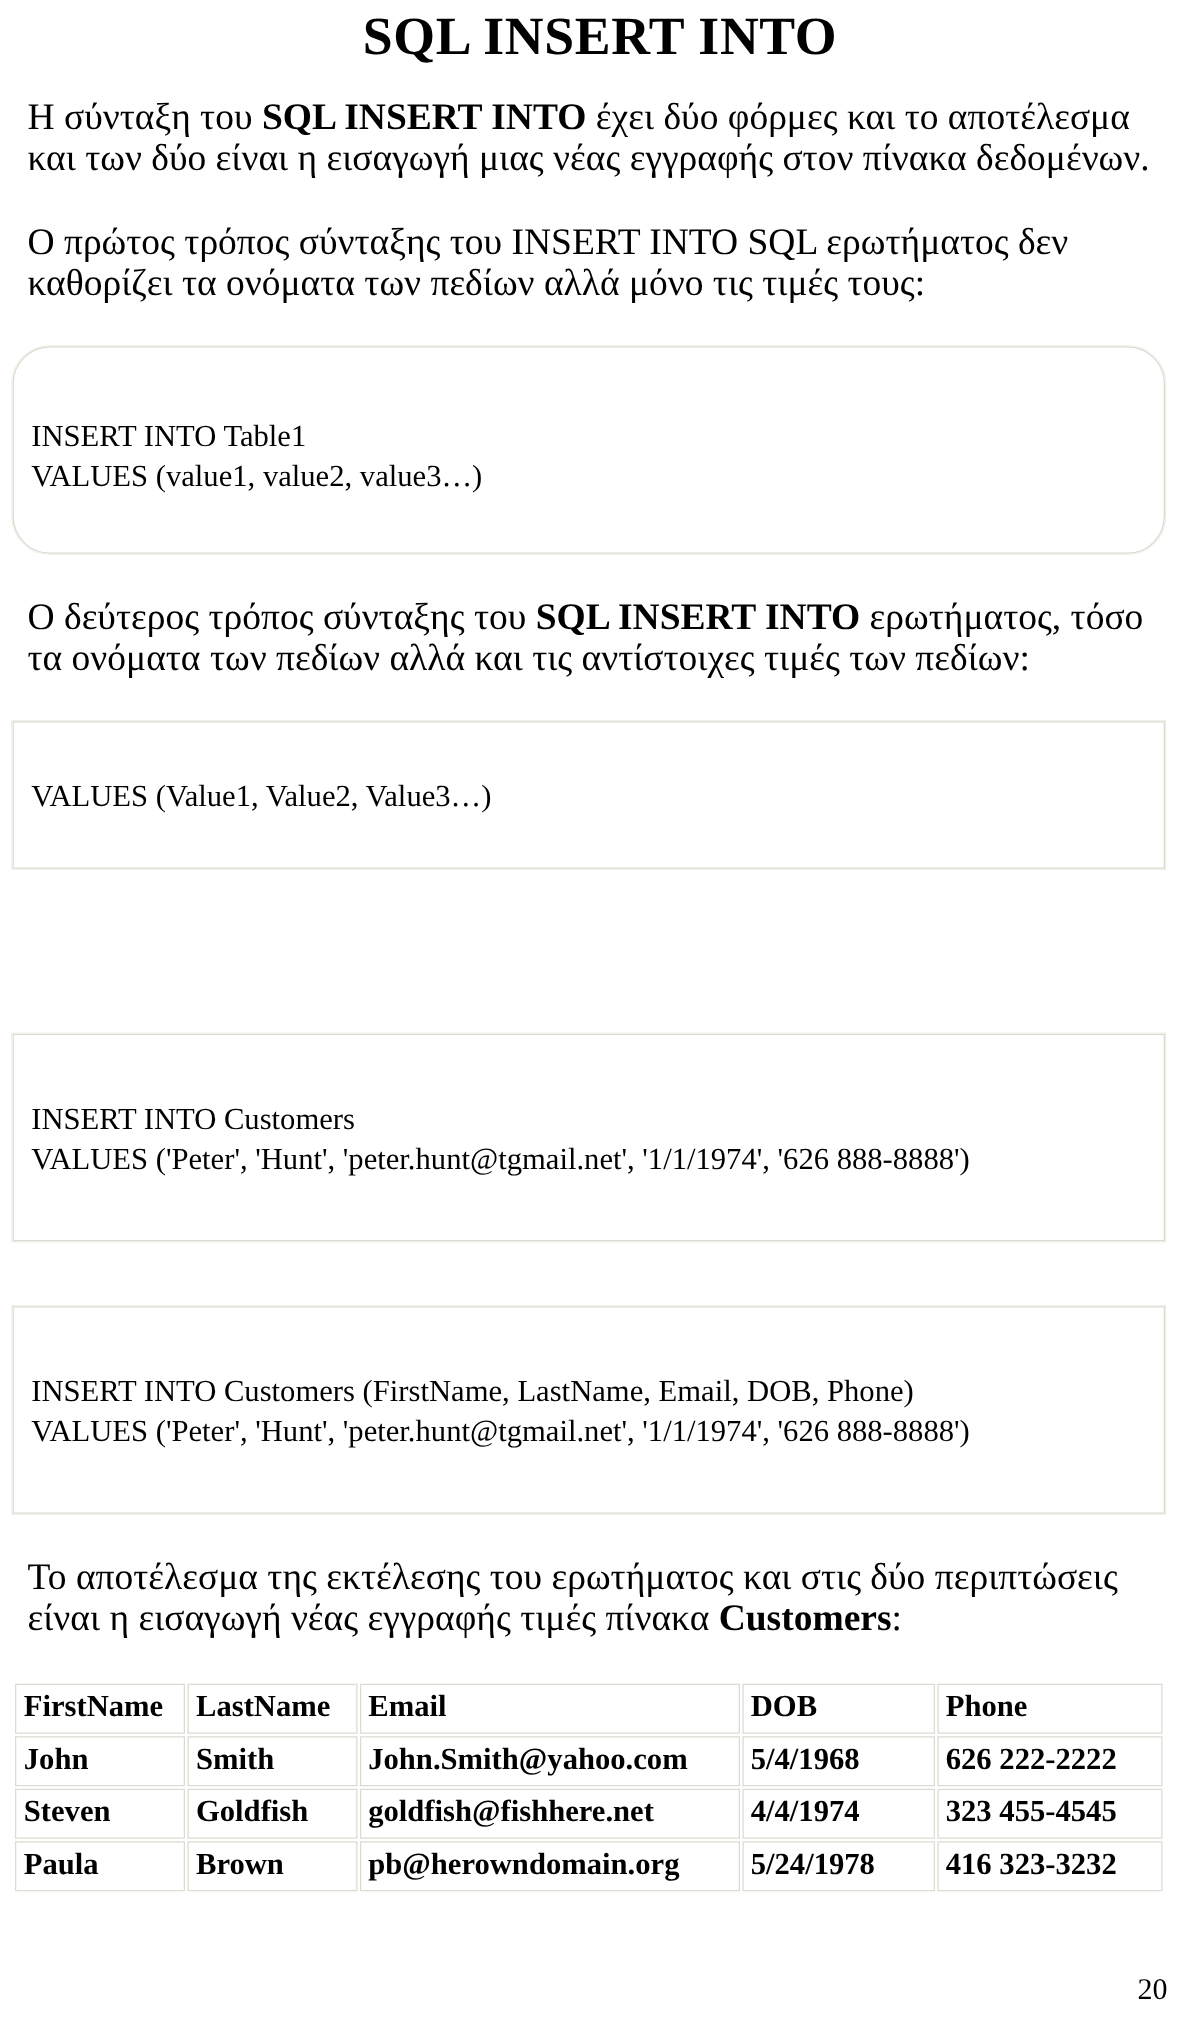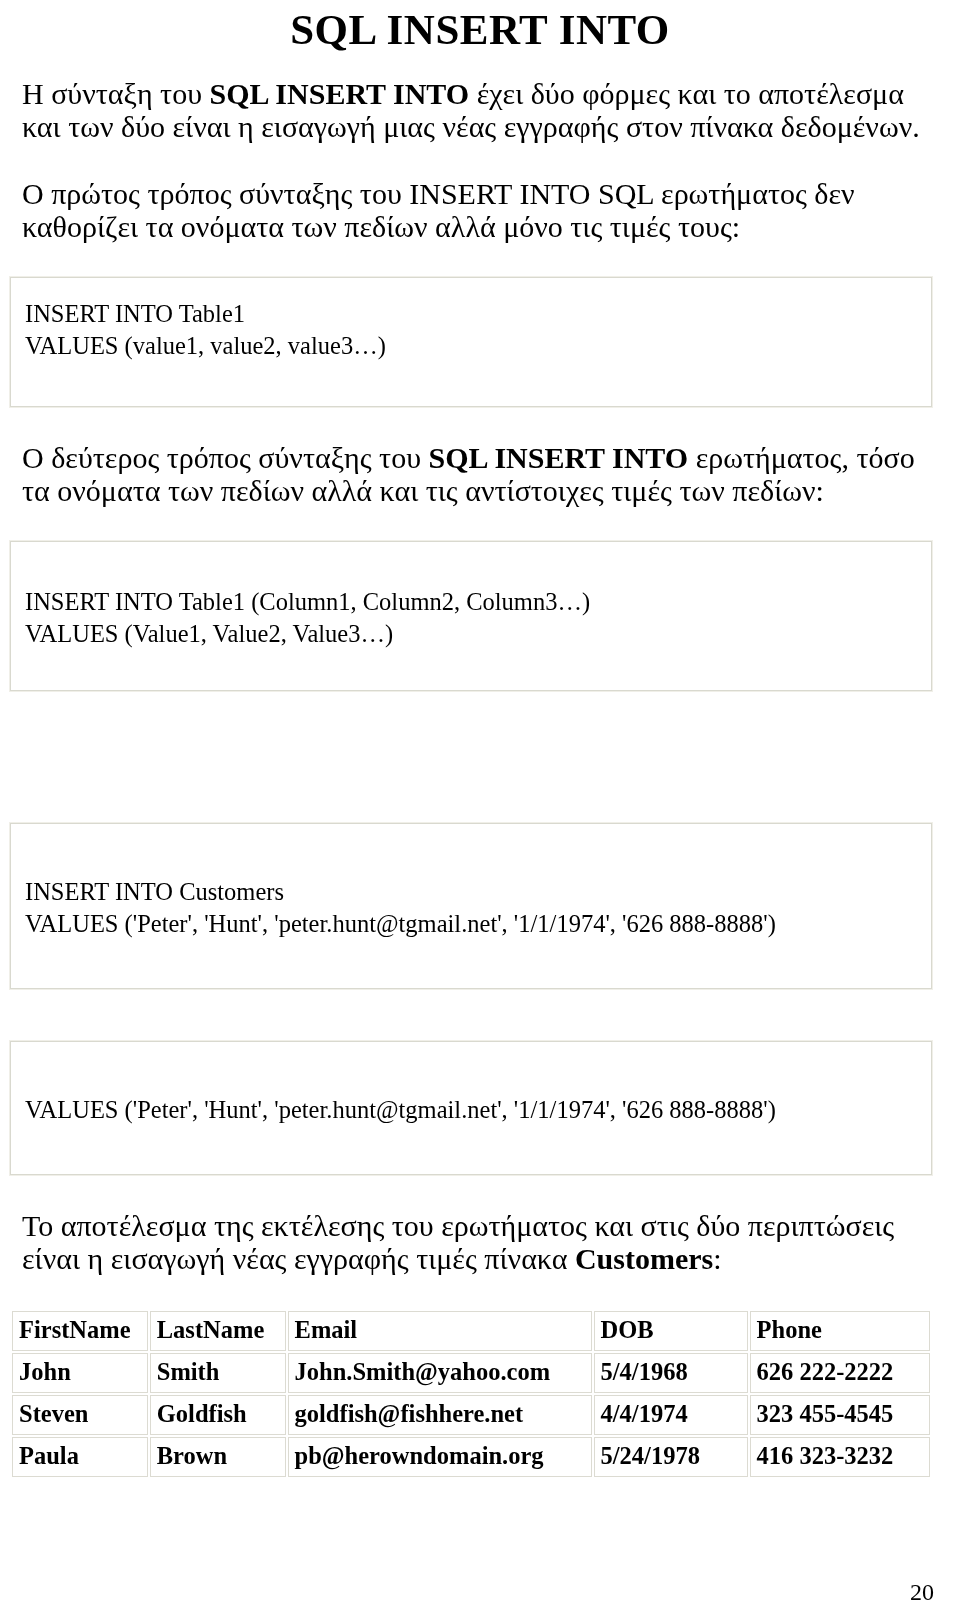--- a/index.html
+++ b/index.html
@@ -57,21 +57,21 @@
     padding: 30px 14px 30px 14px;
     box-shadow: inset 0 0 0 1px #ffffff;
   }
   .codebox .codeline {
     font-size: 24.5px;
     line-height: 32px;
     white-space: pre-wrap;
     font-family: "Liberation Serif", "DejaVu Serif", serif;
   }
 
-  .codebox.tall { padding-top: 20px; padding-bottom: 44px; }
+  .codebox.tall { padding-top: 56px; padding-bottom: 44px; border-radius: 30px; }
   .codebox.tall2 { padding-top: 44px; padding-bottom: 40px; }
   .codebox.cust { padding-top: 52px; padding-bottom: 48px; margin-top: 38px; }
 
   
   .data-table-wrap {
     margin: 0 0 0 -12px;
     width: 922px;
   }
   table.data-table {
     border-collapse: separate;
@@ -130,40 +130,40 @@
     <div class="codeline">VALUES (value1, value2, value3…)</div>
   </div>
 
   <div class="spacer-lg"></div>
 
   <p class="para"><span>Ο δεύτερος τρόπος σύνταξης του </span><b>SQL INSERT INTO</b><span> ερωτήματος, τόσο τα ονόματα των πεδίων αλλά και τις αντίστοιχες τιμές των πεδίων:</span></p>
 
   <div class="spacer-lg"></div>
 
   <div class="codebox tall2">
-    <div class="codeline">INSERT INTO Table1 (Column1, Column2, Column3…)</div>
     <div class="codeline">VALUES (Value1, Value2, Value3…)</div>
   </div>
 
   <div class="spacer-lg"></div>
 
 
   <div class="spacer-md"></div>
 
 
   <div class="spacer-lg"></div>
 
   <div class="codebox cust">
     <div class="codeline">INSERT INTO Customers</div>
     <div class="codeline">VALUES ('Peter', 'Hunt', 'peter.hunt@tgmail.net', '1/1/1974', '626 888-8888')</div>
   </div>
 
   <div class="spacer-sm"></div>
 
   <div class="codebox cust">
+    <div class="codeline">INSERT INTO Customers (FirstName, LastName, Email, DOB, Phone)</div>
     <div class="codeline">VALUES ('Peter', 'Hunt', 'peter.hunt@tgmail.net', '1/1/1974', '626 888-8888')</div>
   </div>
 
   <div class="spacer-lg"></div>
 
   <p class="para"><span>Το αποτέλεσμα της εκτέλεσης του ερωτήματος και στις δύο περιπτώσεις είναι η εισαγωγή νέας εγγραφής τιμές πίνακα </span><b>Customers</b><span>:</span></p>
 
   <div class="spacer-lg"></div>
 
   <div class="data-table-wrap">

